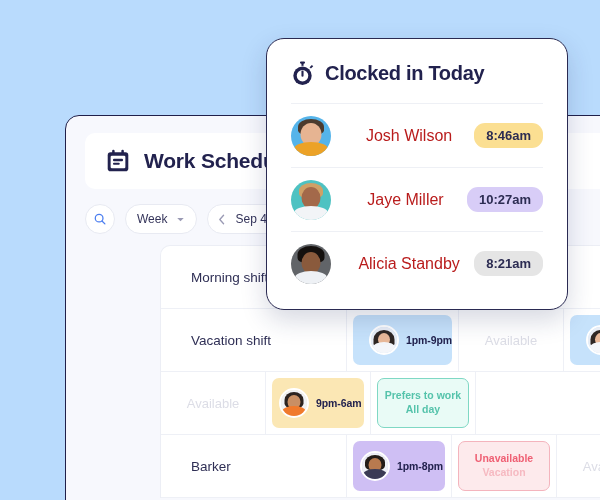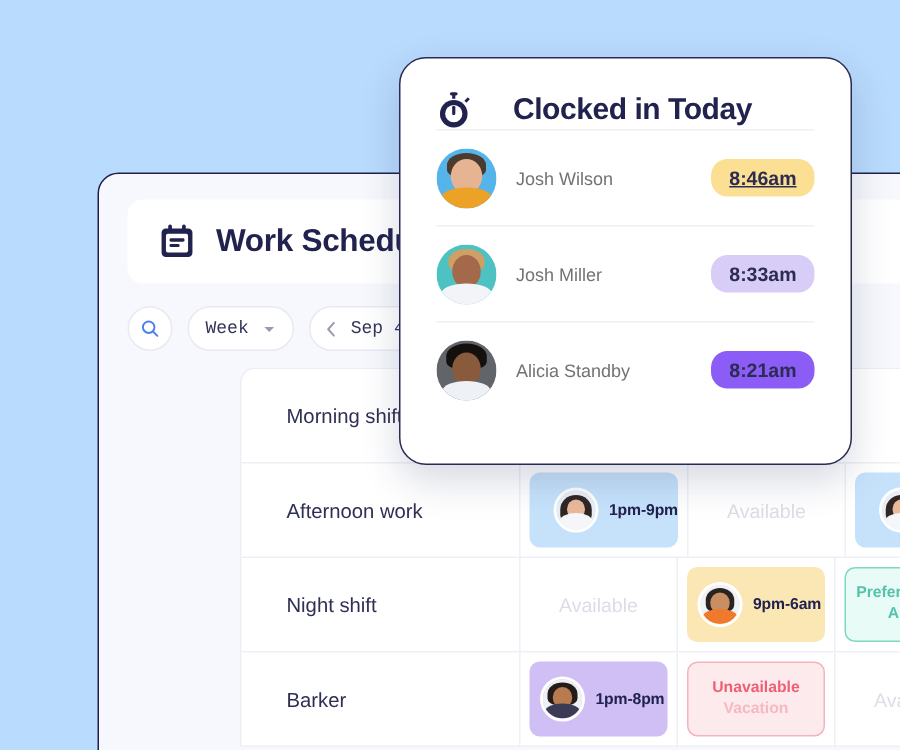--- a/index.html
+++ b/index.html
@@ -54,21 +54,20 @@
   }
 
   
   #toolbar {
     position: absolute;
     left: 19px;
     top: 88px;
     display: flex;
     align-items: center;
     gap: 10px;
-    font-family: Liberation Mono, monospace;
   }
   .tb-btn {
     height: 30px;
     background: #ffffff;
     border: 1px solid #e8eaf2;
     border-radius: 16px;
     display: flex;
     align-items: center;
     box-sizing: border-box;
     font-size: 12px;
@@ -193,21 +192,22 @@
     border-radius: 18px;
     border: 1px solid #2a2a52;
     box-shadow: 0 10px 26px rgba(30,40,90,0.18);
     box-sizing: border-box;
     padding: 22px 24px 0 24px;
     overflow: hidden;
   }
   #clocked-head {
     display: flex;
     align-items: center;
-    gap: 28px;
+    gap: 11px;
+    margin-bottom: 17px;
   }
   #stopwatch-icon { width: 23px; height: 25px; display:block; flex:0 0 auto; }
   #clocked-title {
     font-size: 20px;
     font-weight: bold;
     color: #22224e;
     letter-spacing: -0.3px;
   }
   .clocked-row {
     display: flex;
@@ -218,35 +218,36 @@
   .clocked-row:first-of-type { border-top: none; }
   .clk-avatar {
     width: 40px; height: 40px;
     border-radius: 50%;
     flex: 0 0 auto;
     overflow: hidden;
     position: relative;
   }
   .clk-name {
     margin-left: 13px;
-    font-size: 12px;
-    color: #737373;
+    font-size: 16px;
+    color: #b91c1c;
     flex: 1 1 auto;
+    text-align: center;
   }
   .clk-time {
     font-size: 13px;
     font-weight: bold;
     color: #2c2c52;
     padding: 5px 12px;
     border-radius: 11px;
     white-space: nowrap;
   }
-  .clk-time.yellow { background: #fbdf92; text-decoration: underline; }
+  .clk-time.yellow { background: #fbdf92; }
   .clk-time.purple { background: #d8cdf7; }
-  .clk-time.blue   { background: #8b5cf6; }
+  .clk-time.blue   { background: #e5e5e5; }
 
   
   .av-bg { position:absolute; inset:0; }
   .av-head {
     position:absolute; left:50%; transform:translateX(-50%);
     border-radius:50%;
   }
   .av-body {
     position:absolute; left:50%; transform:translateX(-50%);
     border-radius:50% 50% 0 0;
@@ -297,21 +298,21 @@
   <div id="schedule-grid">
 
     <div class="grid-row">
       <div class="row-label">Morning shift</div>
       <div class="cell"></div>
       <div class="cell"></div>
       <div class="cell"></div>
     </div>
 
     <div class="grid-row">
-      <div class="row-label">Afternoon work</div>
+      <div class="row-label">Vacation shift</div>
       <div class="cell">
         <div class="chip shift blue">
           <div class="chip-avatar">
             <div class="av-bg" style="background:#e9eef6"></div>
             <div class="av-hair" style="width:21px;height:19px;top:3px;background:#2f2724"></div>
             <div class="av-head" style="width:12px;height:13px;top:6px;background:#e9b99a"></div>
             <div class="av-body" style="width:22px;height:11px;bottom:0;background:#f4f6fa"></div>
           </div>
           <span class="chip-time">1pm-9pm</span>
         </div>
@@ -326,21 +327,20 @@
             <div class="av-hair" style="width:21px;height:19px;top:3px;background:#2f2724"></div>
             <div class="av-head" style="width:12px;height:13px;top:6px;background:#e9b99a"></div>
             <div class="av-body" style="width:22px;height:11px;bottom:0;background:#f4f6fa"></div>
           </div>
 
         </div>
       </div>
     </div>
 
     <div class="grid-row">
-      <div class="row-label">Night shift</div>
       <div class="cell">
         <span class="avail-text">Available</span>
       </div>
       <div class="cell">
         <div class="chip shift yellow">
           <div class="chip-avatar">
             <div class="av-bg" style="background:#f0f2f6"></div>
             <div class="av-hair" style="width:19px;height:16px;top:2px;background:#2b2320"></div>
             <div class="av-head" style="width:13px;height:14px;top:5px;background:#c98f64"></div>
             <div class="av-body" style="width:23px;height:10px;bottom:0;background:#f07a2c"></div>
@@ -408,22 +408,22 @@
     <div class="clk-time yellow">8:46am</div>
   </div>
 
   <div class="clocked-row">
     <div class="clk-avatar">
       <div class="av-bg" style="background:#4ec2c2"></div>
       <div class="av-hair" style="width:24px;height:15px;top:3px;background:#cfa066"></div>
       <div class="av-head" style="width:19px;height:22px;top:7px;background:#a3694a"></div>
       <div class="av-body" style="width:34px;height:14px;bottom:0;background:#f2f4f7"></div>
     </div>
-    <div class="clk-name">Josh Miller</div>
-    <div class="clk-time purple">8:33am</div>
+    <div class="clk-name">Jaye Miller</div>
+    <div class="clk-time purple">10:27am</div>
   </div>
 
   <div class="clocked-row">
     <div class="clk-avatar">
       <div class="av-bg" style="background:#616468"></div>
       <div class="av-hair" style="width:27px;height:17px;top:2px;background:#14100e"></div>
       <div class="av-head" style="width:19px;height:22px;top:8px;background:#8a5a3c"></div>
       <div class="av-body" style="width:32px;height:13px;bottom:0;background:#eef1f5"></div>
     </div>
     <div class="clk-name">Alicia Standby</div>

